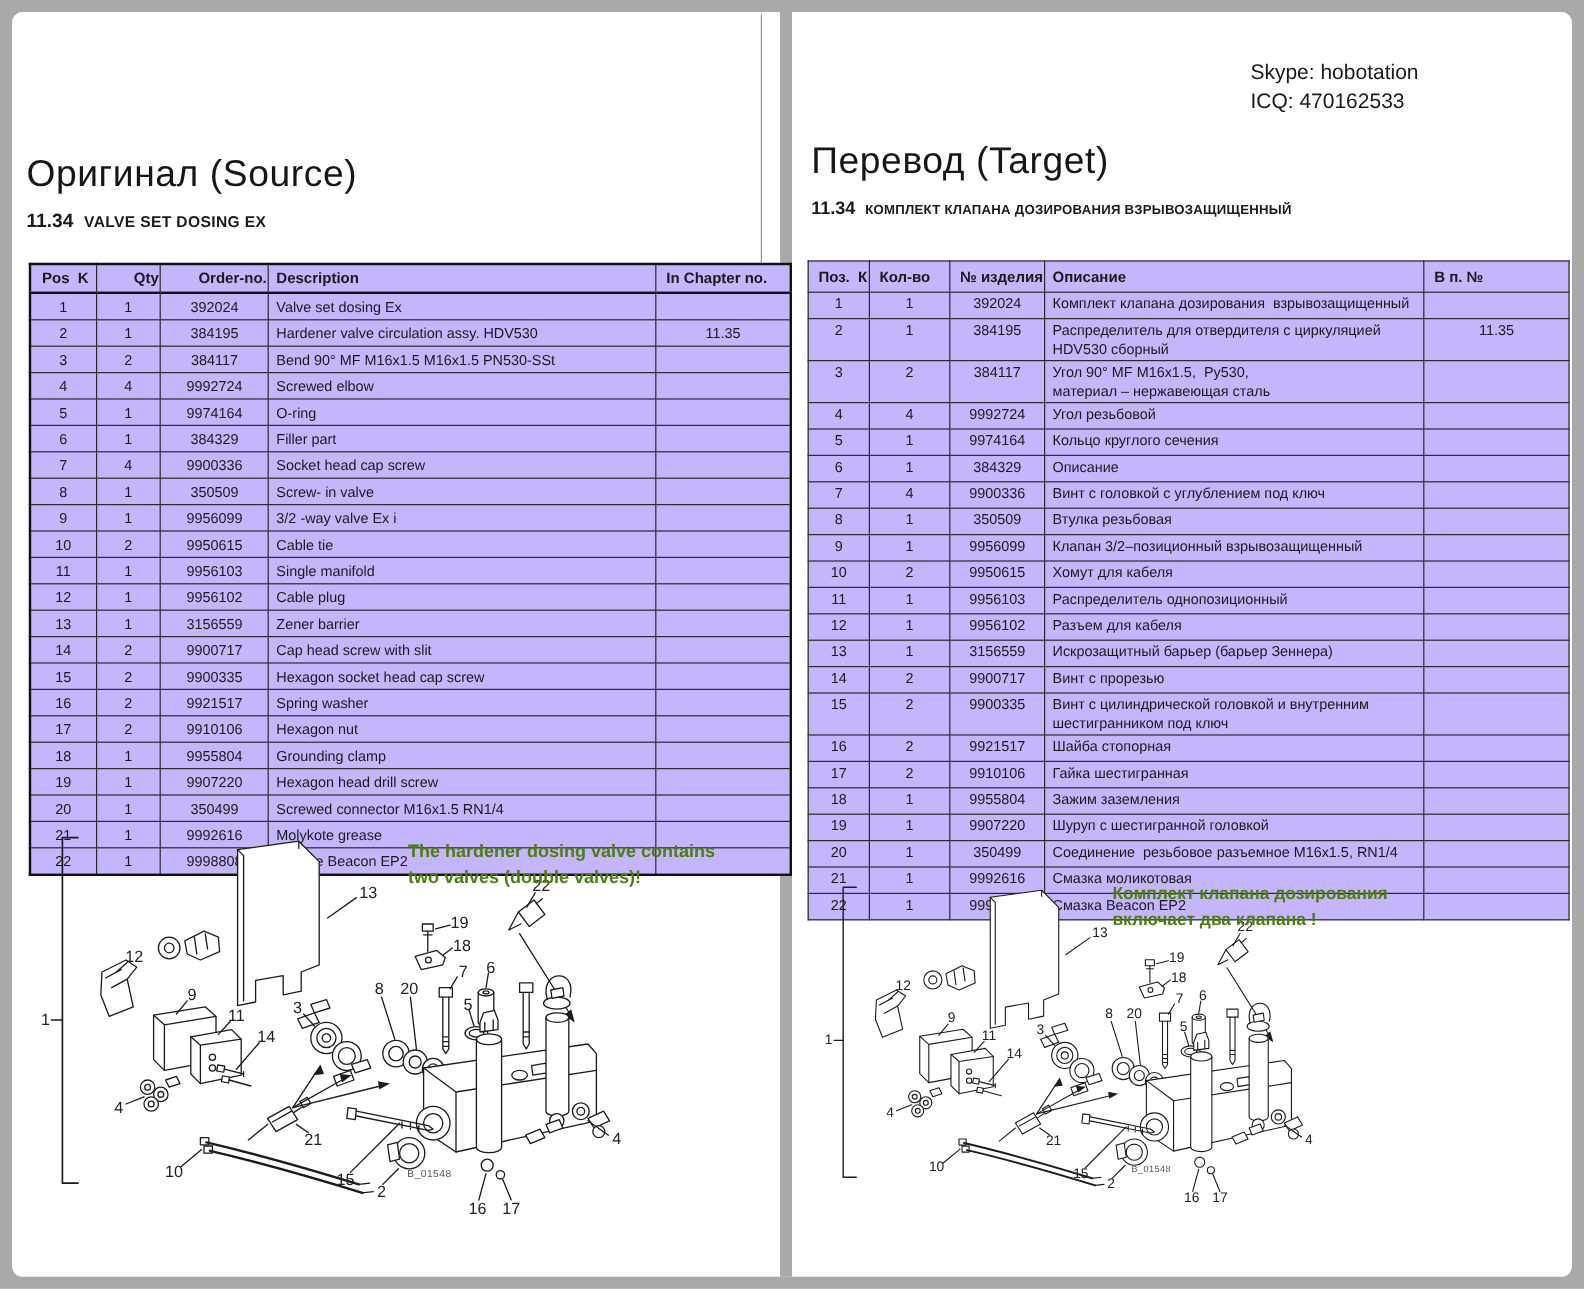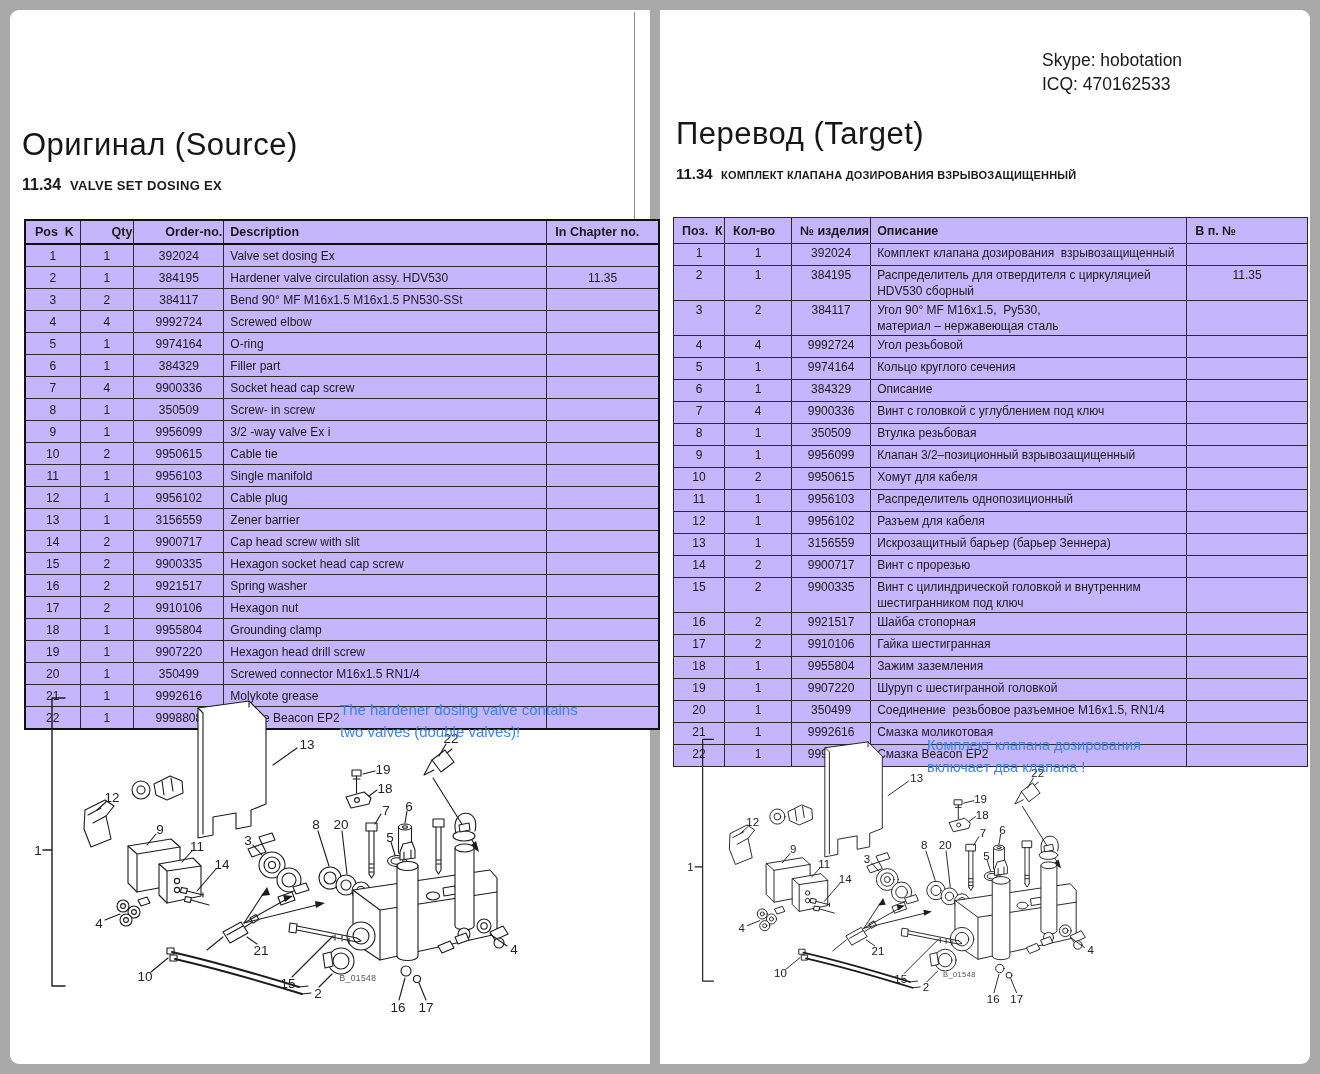--- a/index.html
+++ b/index.html
@@ -50,21 +50,21 @@
   .diagram{position:absolute;}
   .diagram svg{position:absolute; left:0; top:0; width:100%; height:100%;}
   .dg-src{left:25px; top:684px; width:615px; height:330px;}
   .dg-tgt{left:678px; top:726px; width:517px; height:277px;}
   .co{position:absolute; transform:translate(-50%,-50%); color:#222;}
   .dg-src .co{font-size:13.5px;}
   .dg-tgt .co{font-size:11.5px;}
   .drawno{position:absolute; transform:translate(-50%,-50%); color:#555; letter-spacing:0.4px;}
   .dg-src .drawno{font-size:8.5px;}
   .dg-tgt .drawno{font-size:7.5px;}
-  .cap{position:absolute; color:#3b82f6;}
+  .cap{position:absolute; color:#4d7c0f;font-weight:bold;}
   .cap-src{left:330px; top:689px; font-size:15px; line-height:22px;}
   .cap-tgt{left:917px; top:724px; font-size:14.5px; line-height:22px;}
   .hidden-defs{position:absolute; width:0; height:0; overflow:hidden;}
 </style>
 </head>
 <body>
 
 <div class="canvas">
   <div class="sheet">
     <div class="divider"></div>
@@ -138,21 +138,21 @@
               <td class="c0">7</td>
               <td class="c1">4</td>
               <td class="c2">9900336</td>
               <td class="c3"><div>Socket head cap screw</div></td>
               <td class="c4"></td>
             </tr>
             <tr>
               <td class="c0">8</td>
               <td class="c1">1</td>
               <td class="c2">350509</td>
-              <td class="c3"><div>Screw- in screw</div></td>
+              <td class="c3"><div>Screw- in valve</div></td>
               <td class="c4"></td>
             </tr>
             <tr>
               <td class="c0">9</td>
               <td class="c1">1</td>
               <td class="c2">9956099</td>
               <td class="c3"><div>3/2 -way valve Ex i</div></td>
               <td class="c4"></td>
             </tr>
             <tr>

